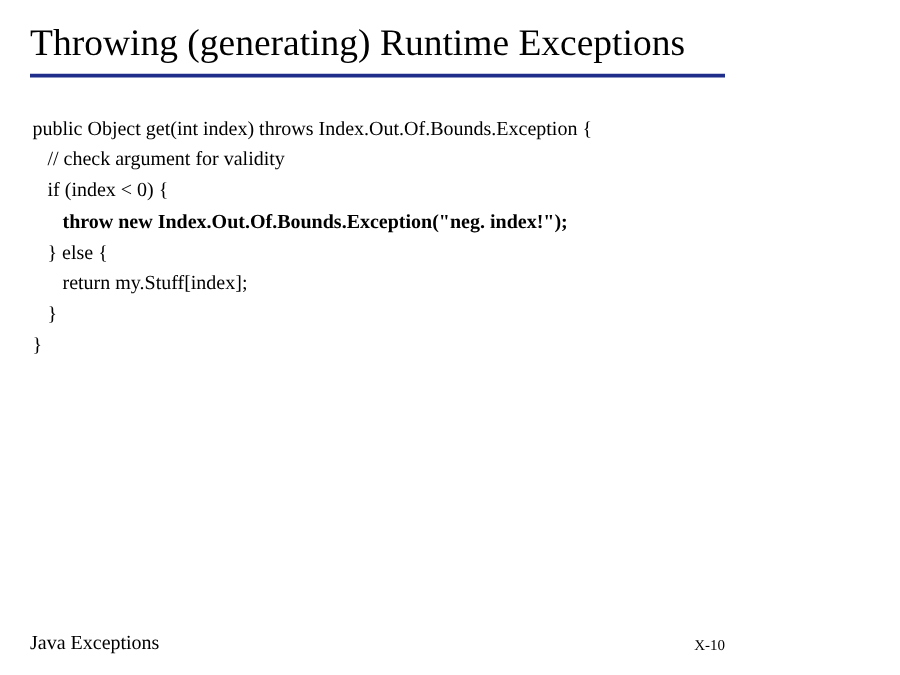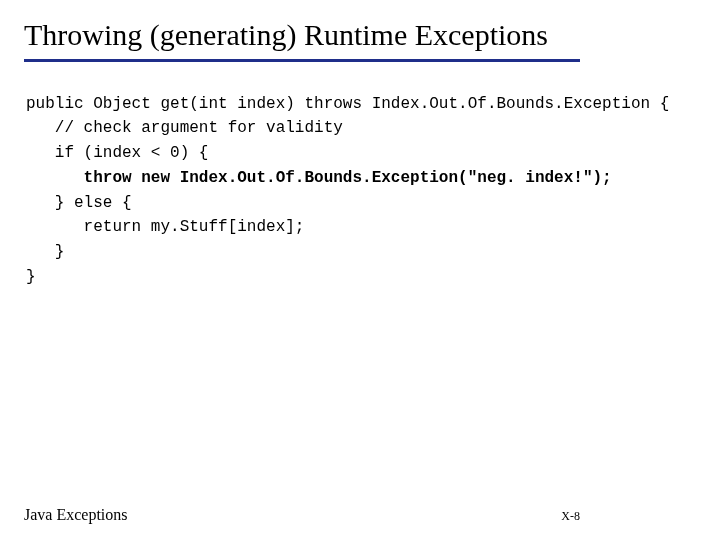--- a/index.html
+++ b/index.html
@@ -43,21 +43,21 @@
     margin-bottom: 4px;
   }
   .bullets li::before {
     content: "•";
     position: absolute;
     left: 2px;
     top: -1px;
     font-size: 20px;
   }
   .code {
-    font-family: Liberation Mono, monospace;
+    font-family: Liberation Serif, serif;
     font-size: 16px;
     line-height: 1.55;
     white-space: pre;
     margin-left: 2px;
   }
   .code .bold { font-weight: bold; }
   .footer-left {
     position: absolute;
     left: 24px;
     bottom: 16px;
@@ -84,15 +84,15 @@
   <div class="code"><span>public Object get(int index) throws Index.Out.Of.Bounds.Exception {</span>
 <span>   // check argument for validity</span>
 <span>   if (index &lt; 0) {</span>
 <span class="bold">      throw new Index.Out.Of.Bounds.Exception("neg. index!");</span>
 <span>   } else {</span>
 <span>      return my.Stuff[index];</span>
 <span>   }</span>
 <span>}</span></div>
 
   <div class="footer-left">Java Exceptions</div>
-  <div class="footer-right">X-8</div>
+  <div class="footer-right">X-10</div>
 
 </div>
 
 </body></html>

